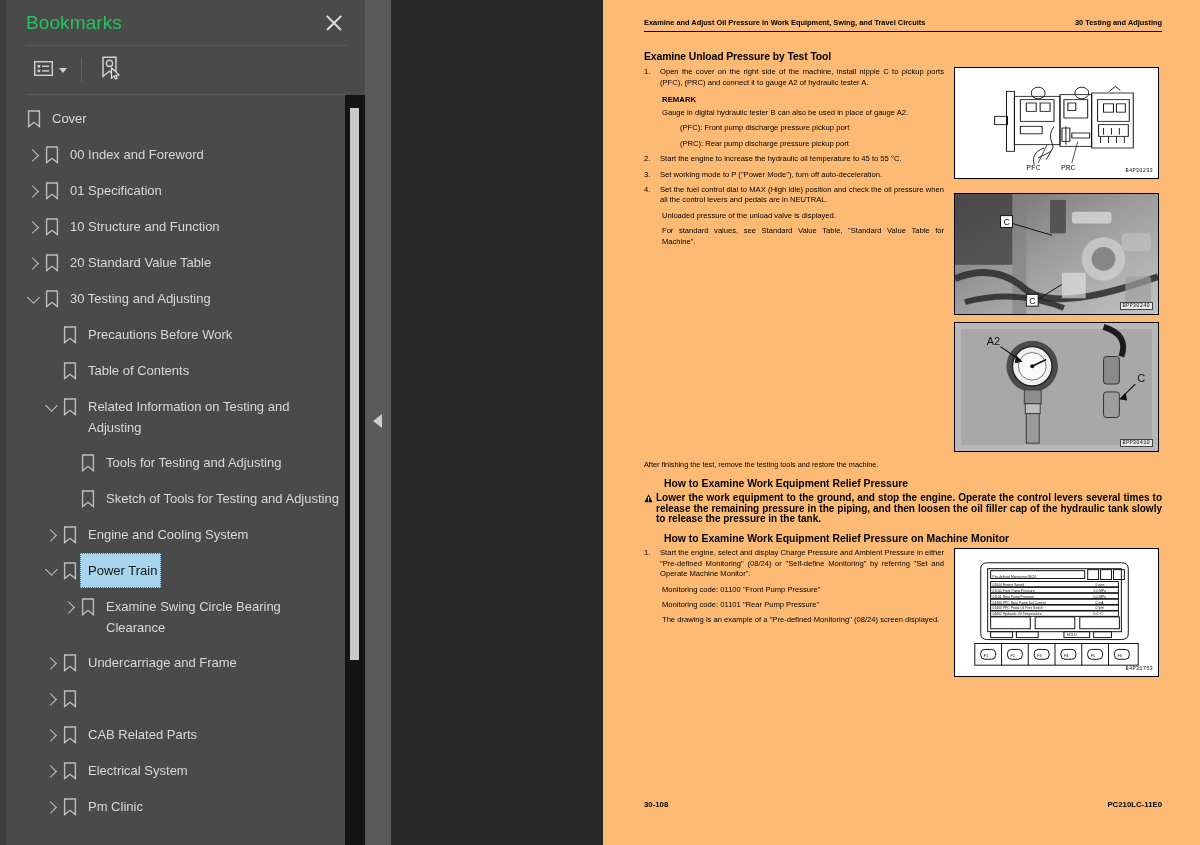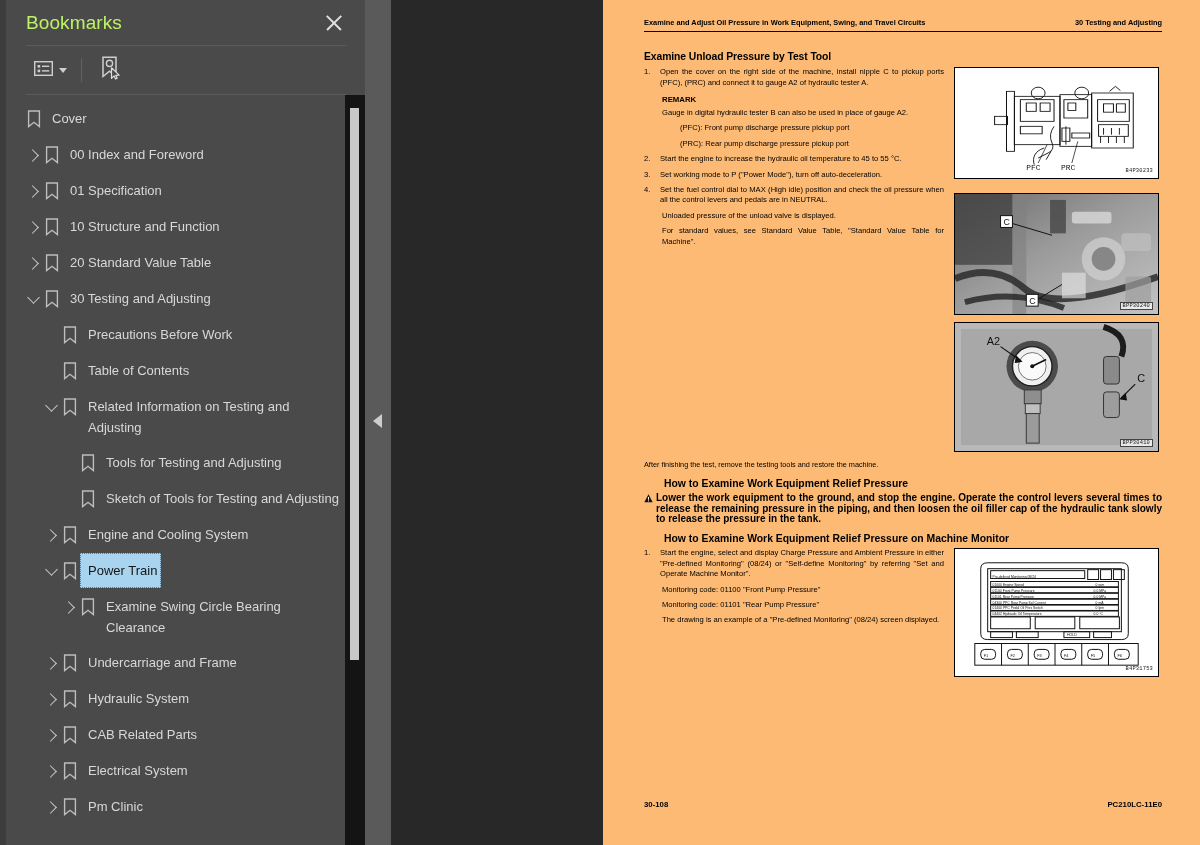--- a/index.html
+++ b/index.html
@@ -35,21 +35,21 @@
   }
   .bm-header {
     height: 45px;
     display: flex;
     align-items: center;
     justify-content: space-between;
     padding: 0 18px 0 20px;
     box-sizing: border-box;
   }
   .bm-title {
-    color: #bef264;
+    color: #22c55e;
     font-size: 19px;
     letter-spacing: .1px;
   }
   .bm-close {
     width: 26px; height: 26px;
     position: relative;
     cursor: pointer;
   }
   .bm-close::before, .bm-close::after {
     content: "";
@@ -515,21 +515,20 @@
           </div>
           <div class="row lvl2">
             <div class="twisty">
               <span class="tw-right"></span>
             </div>
             <div class="bm-ico">
               <svg width="14" height="18" viewBox="0 0 14 18">
                 <path d="M1.6 1 H12.4 V16.6 L7 12.3 L1.6 16.6 Z" fill="none" stroke="#bdbdbd" stroke-width="1.4"></path>
               </svg>
             </div>
-            <div class="row-label">Hydraulic System</div>
           </div>
           <div class="row lvl2">
             <div class="twisty">
               <span class="tw-right"></span>
             </div>
             <div class="bm-ico">
               <svg width="14" height="18" viewBox="0 0 14 18">
                 <path d="M1.6 1 H12.4 V16.6 L7 12.3 L1.6 16.6 Z" fill="none" stroke="#bdbdbd" stroke-width="1.4"></path>
               </svg>
             </div>

